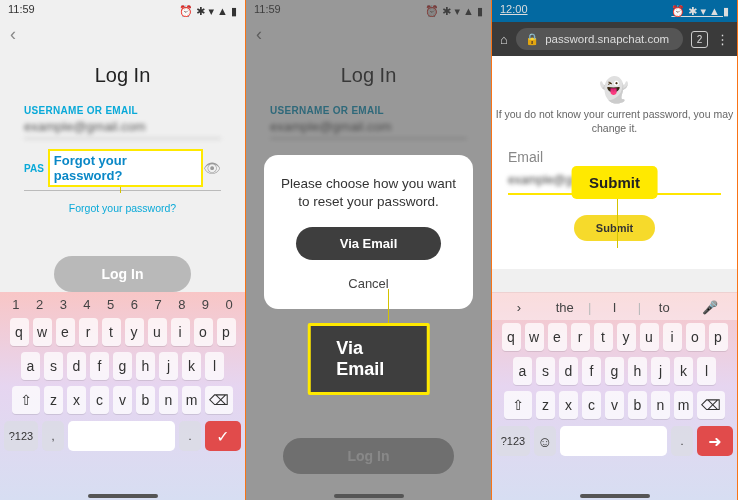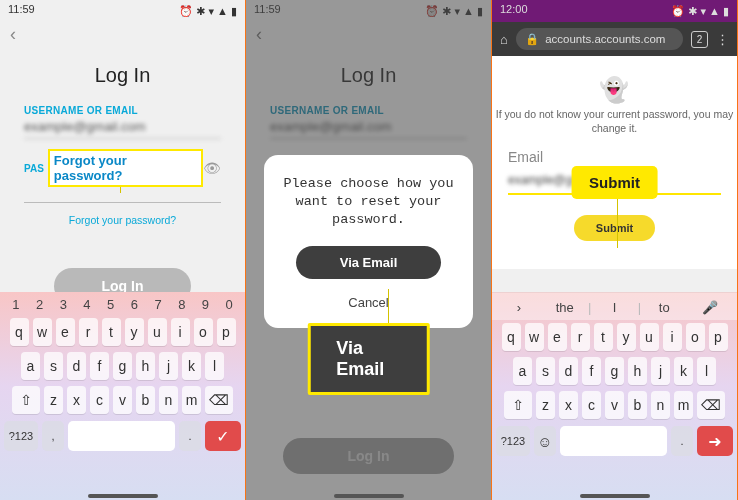--- a/index.html
+++ b/index.html
@@ -8,21 +8,21 @@
   .status-bar { height: 22px; background: rgba(0,0,0,0); color: #333; font-size: 11px; padding: 3px 8px; display: flex; justify-content: space-between; }
   .status-icons { display: flex; gap: 3px; align-items: center; }
   .header-bar { height: 24px; display: flex; align-items: center; padding: 0 10px; }
   .back-arrow { color: #888; font-size: 18px; }
 
   
   .login-area { padding: 10px 24px; }
   .login-title { text-align: center; font-size: 20px; margin: 8px 0 18px; color: #222; }
   .field-label { color: #0aa9d8; font-size: 10px; font-weight: 600; letter-spacing: .3px; }
   .field-value { font-size: 13px; color: #555; border-bottom: 1px solid #bbb; padding: 3px 0 4px; margin-bottom: 10px; filter: blur(2.2px); }
-  .pass-row { display: flex; align-items: center; border-bottom: 1px solid #bbb; padding-bottom: 15px; }
+  .pass-row { display: flex; align-items: center; border-bottom: 1px solid #bbb; padding-bottom: 3px; }
   .pass-row .lbl { color: #0aa9d8; font-size: 10px; font-weight: 600; }
   .callout-forgot { background: #fff; border: 2px solid #ffe900; color: #0a88c7; font-weight: 600; padding: 2px 4px; margin-left: 4px; font-size: 13px; position: relative; z-index: 2; }
   .eye-icon { color: #999; font-size: 14px; margin-left: auto; }
   .link-forgot { color: #0aa9d8; font-size: 10.5px; text-align: center; display: block; margin-top: 11px; }
   .login-btn { width: 70%; margin: 42px auto 6px; display: block; background: #b9b9b9; color: #fff; border: none; border-radius: 22px; padding: 10px 0; font-size: 14px; font-weight: 600; }
   .callout-line1 { position: absolute; width: 1px; height: 30px; background: #d4c300; left: 120px; top: 163px; }
 
   
   .keyboard { position: absolute; bottom: 0; width: 100%; height: 208px; background: linear-gradient(#f8c6c6 0%, #e6d5f0 45%, #d7def2 100%); font-size: 13px; }
   .num-row, .sug-row { display: flex; justify-content: space-around; padding: 5px 4px 3px; low; color: #444; }
@@ -37,28 +37,28 @@
   .space { flex: 1; background: #fff; }
   .enter { width: 36px; background: #e14b4b; color: #fff; font-size: 16px; }
   .mic { color: #d33; }
   .emoji { font-size: 15px; }
   .home-pill { position: absolute; bottom: 2px; left: 50%; transform: translateX(-50%); width: 70px; height: 4px; border-radius: 3px; background: #555; }
 
   
   .dim-overlay { position: absolute; inset: 0; background: rgba(80,80,80,0.55); }
   .behind-login { position: absolute; inset: 0; filter: brightness(0.8); }
   .modal { position: absolute; top: 155px; left: 18px; right: 18px; background: #fff; border-radius: 14px; padding: 20px 14px 12px; text-align: center; }
-  .modal-text { font-size: 13.5px; color: #333; line-height: 1.35; margin-bottom: 16px; font-family: Liberation Mono, monospace; }
+  .modal-text { font-size: 13.5px; color: #333; line-height: 1.35; margin-bottom: 16px; }
   .pill { display: block; width: 80%; margin: 0 auto 10px; background: #3e3e3e; color: #fff; border: none; padding: 9px 0; border-radius: 20px; font-size: 13px; font-weight: 600; }
   .modal-cancel { color: #444; font-size: 13px; padding: 6px; }
   .callout-email { position: absolute; bottom: 105px; left: 50%; transform: translateX(-50%); background: #3e3e3e; color: #fff; border: 3px solid #ffe900; padding: 12px 26px; font-size: 18px; font-weight: 700; border-radius: 2px; z-index: 5; }
   .callout-line2 { position: absolute; width: 1px; height: 63px; background: #d4c300; left: 58%; top: 289px; z-index: 4; }
 
   
-  .phone3 .status-bar { background: #701a75; color: #ddd; }
+  .phone3 .status-bar { background: #0369a1; color: #ddd; text-decoration: underline; }
   .browser-bar { height: 34px; background: #3a3a3a; display: flex; align-items: center; padding: 0 8px; gap: 8px; color: #ddd; font-size: 13px; }
   .url-box { flex: 1; background: #555; border-radius: 15px; padding: 4px 10px; font-size: 11.5px; display: flex; align-items: center; gap: 5px; }
   .tab-count { border: 1.5px solid #ccc; border-radius: 3px; width: 17px; height: 17px; font-size: 10px; display: flex; align-items: center; justify-content: center; }
   .ghost { text-align: center; font-size: 24px; margin: 12px 0 4px; }
   .rp-title { text-align: center; font-size: 17px; font-weight: 700; margin-bottom: 4px; color: #222; }
   .rp-sub { text-align: center; font-size: 10.5px; color: #666; line-height: 1.3; }
   .rp-body { background: #fff; padding: 8px 0; }
   .email-label { font-size: 14px; color: #888; margin: 14px 0 2px 16px; }
   .email-input { margin: 0 16px; border-bottom: 2px solid #ffe600; padding: 3px 0 5px; }
   .email-input .blurred { filter: blur(2.3px); font-size: 12px; color: #444; }
@@ -177,21 +177,21 @@
 
 <div class="phone phone3">
   <div class="status-bar">
     <span>12:00</span>
     <span class="status-icons">⏰ ✱ ▾ ▲ ▮</span>
   </div>
   <div class="browser-bar">
     <span>⌂</span>
     <div class="url-box">
       <span>🔒</span>
-      <span>accounts.accounts.com</span>
+      <span>password.snapchat.com</span>
     </div>
     <div class="tab-count">2</div>
     <span>⋮</span>
   </div>
   <div class="rp-body">
     <div class="ghost">👻</div>
     <div class="rp-sub">If you do not know your current password, you may change it.</div>
     <div class="email-label">Email</div>
     <div class="email-input"><span class="blurred">example@gmail.com</span></div>
     <button class="submit-btn">Submit</button>

